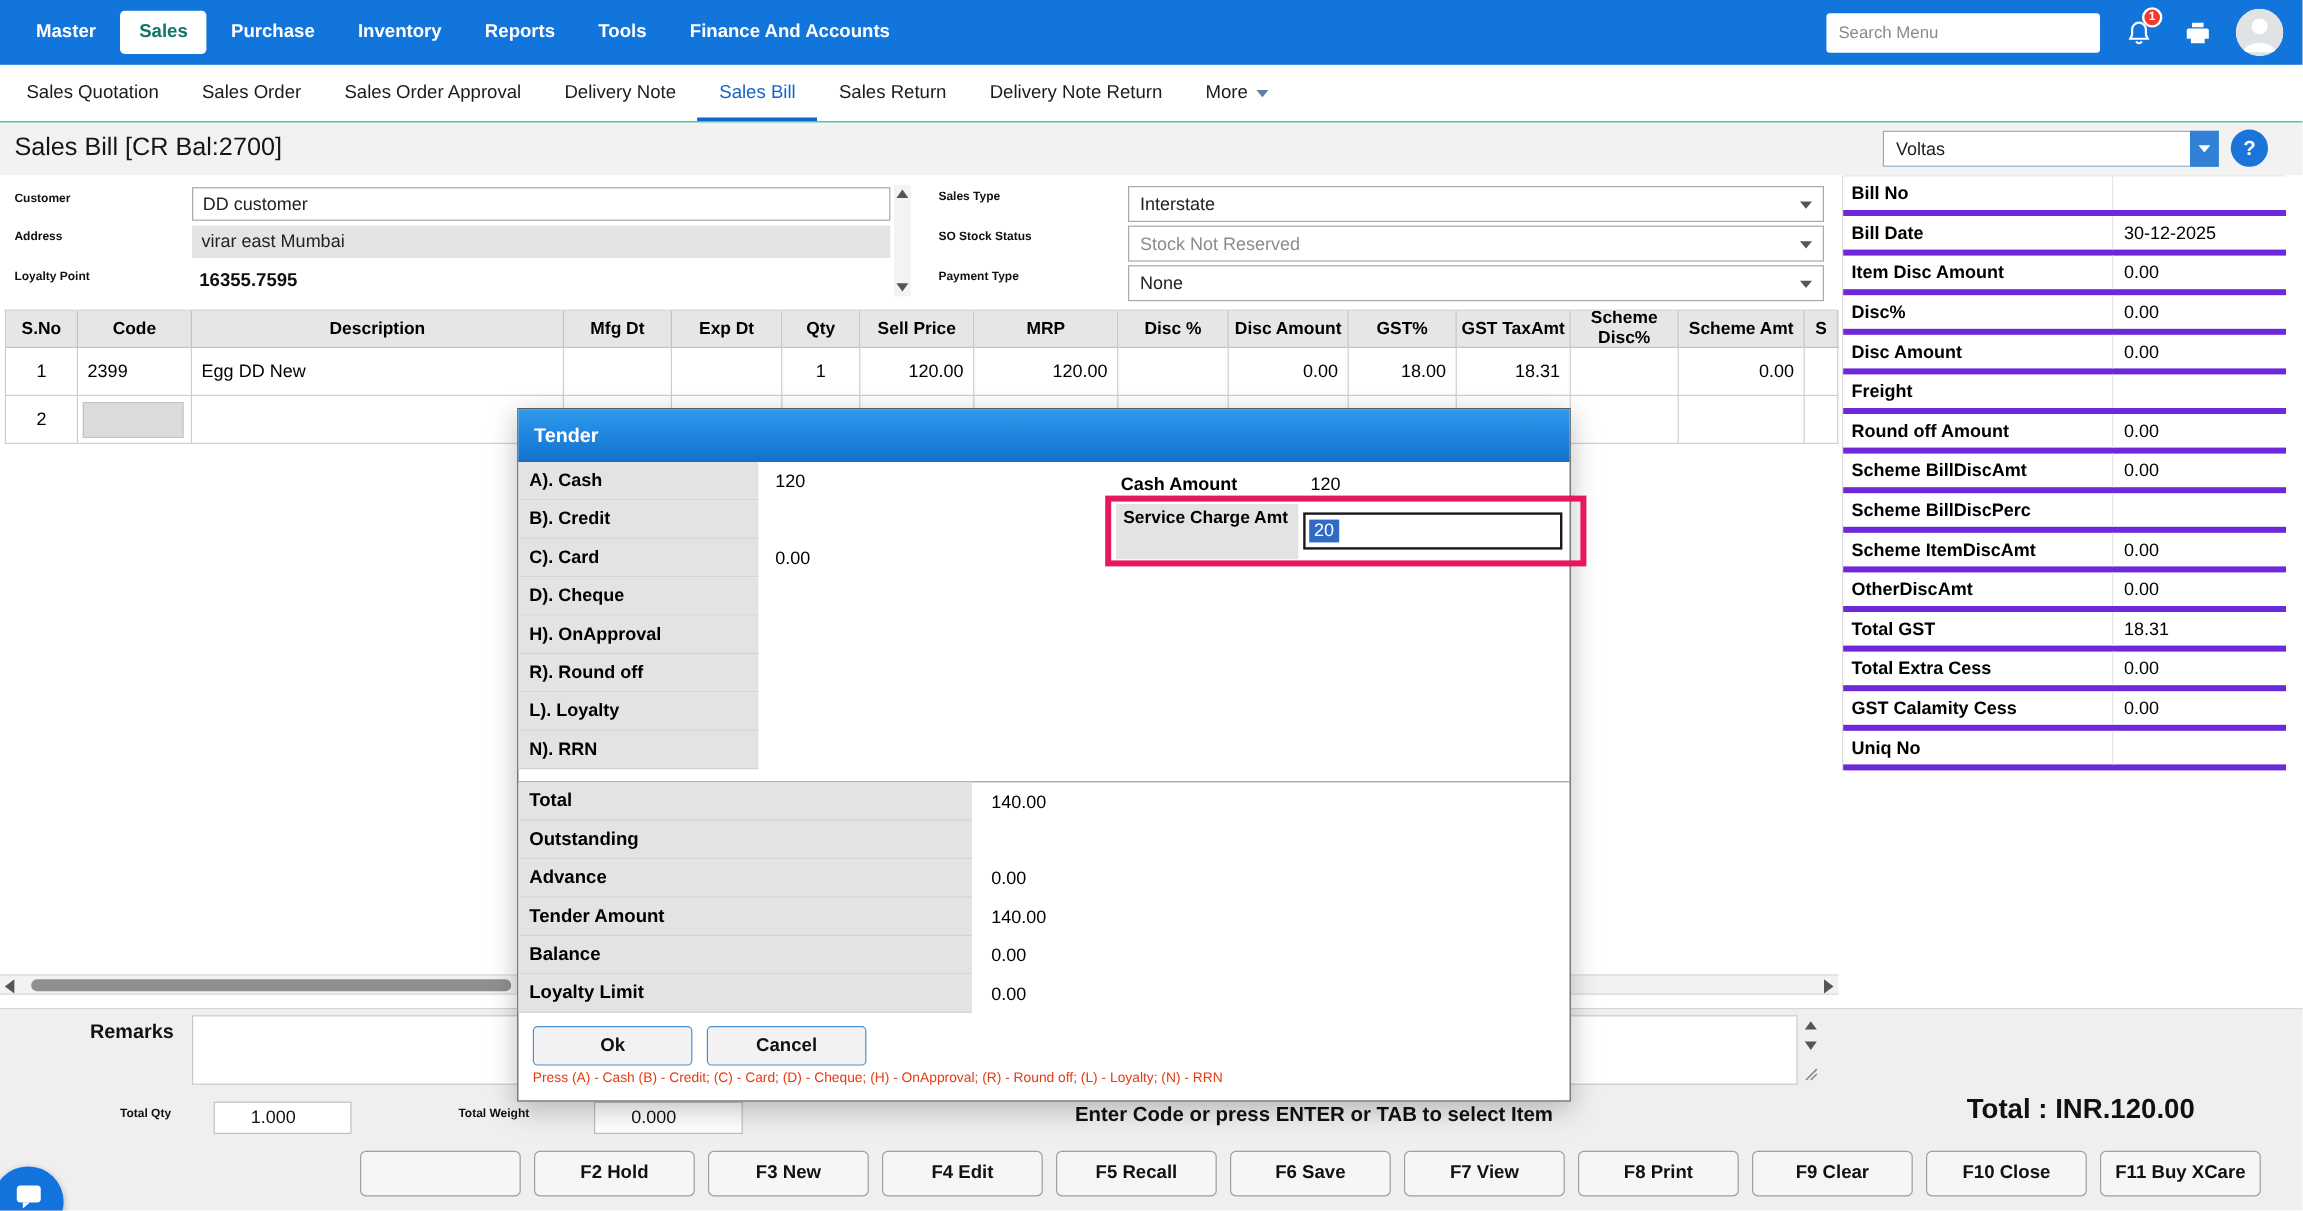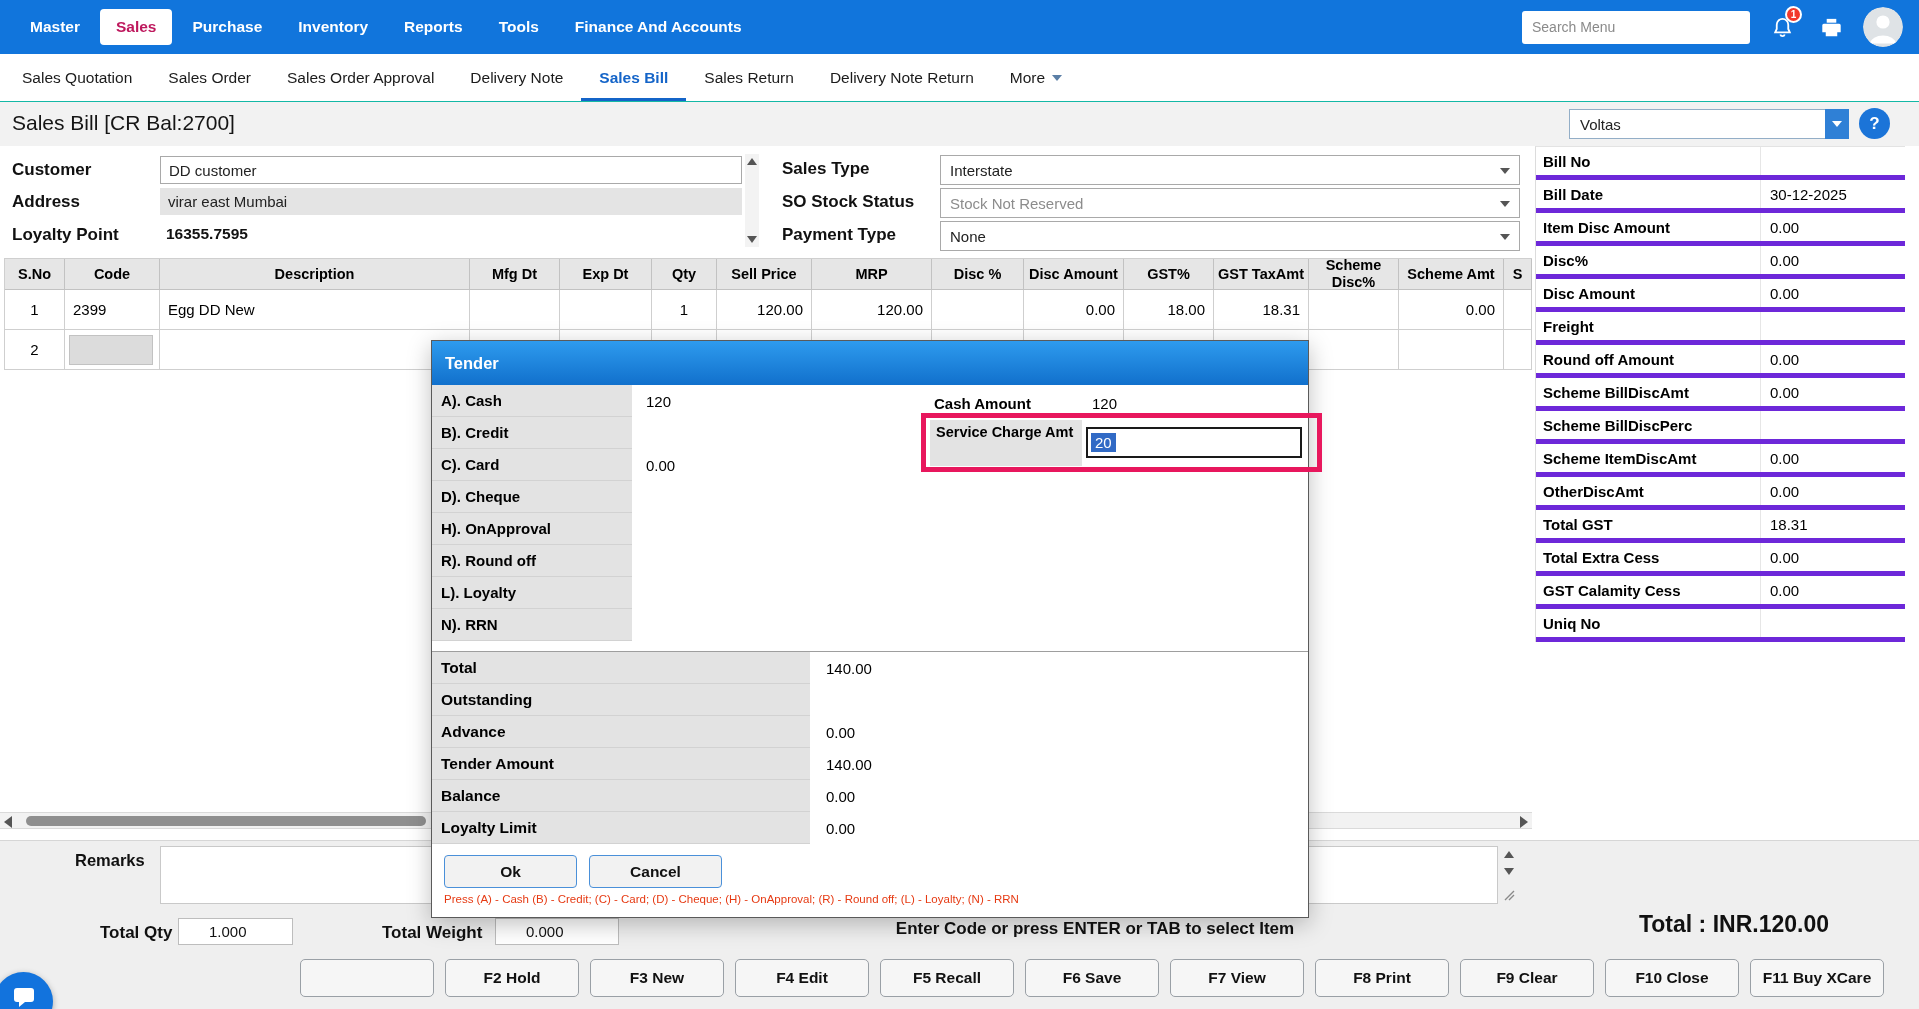--- a/index.html
+++ b/index.html
@@ -3,45 +3,45 @@
 <meta charset="utf-8">
 <style>
   *{margin:0;padding:0;box-sizing:border-box}
   body{font-family:"Liberation Sans",sans-serif;background:#fff;width:1919px;height:1009px;overflow:hidden}
   #app{position:relative;width:1919px;height:1009px;overflow:hidden;background:#fff}
 
   
   .topnav{position:absolute;top:0;left:0;right:0;height:54px;background:#1175dc;display:flex;align-items:center;padding:0 14px;z-index:30}
   .menu{display:flex;align-items:center;gap:4px}
   .mitem{color:#fff;font-weight:bold;font-size:15.5px;padding:9px 16px;white-space:nowrap;cursor:pointer}
-  .mitem.active{background:#fff;color:#be185d;border-radius:4px}
+  .mitem.active{background:#fff;color:#0f766e;border-radius:4px}
   .nav-right{margin-left:auto;display:flex;align-items:center;gap:15px;padding-right:2px}
   .searchbox{width:228px;height:33px;border:none;border-radius:3px;padding:0 10px;font-size:14px;color:#333;outline:none;font-family:inherit}
   .searchbox::placeholder{color:#8a8a8a}
   .iconbtn{position:relative;width:34px;height:34px;display:flex;align-items:center;justify-content:center;cursor:pointer}
   .badge{position:absolute;top:-4px;right:-3px;min-width:17px;height:17px;border-radius:9px;background:#f2392c;border:2px solid #fff;color:#fff;font-size:10px;font-weight:bold;display:flex;align-items:center;justify-content:center;padding:0 2px}
   .avatar{width:40px;height:40px;border-radius:50%;overflow:hidden;cursor:pointer}
 
   
   .subnav{position:absolute;top:54px;left:0;right:0;height:48px;background:#fff;border-bottom:1px solid #14b8a6;display:flex;align-items:stretch;padding-left:4px;z-index:29}
   .snitem{display:flex;align-items:center;padding:0 18px;font-size:15.5px;color:#1b1b1b;cursor:pointer;white-space:nowrap}
-  .snitem.active{color:#1464c8;font-weight:bold;box-shadow:inset 0 -3px 0 #1464c8}
+  .snitem.active{color:#1464c8;font-weight:normal;box-shadow:inset 0 -3px 0 #1464c8}
   .caret-down{width:0;height:0;border-left:5px solid transparent;border-right:5px solid transparent;border-top:6px solid #5b7fa6;margin-left:7px}
 
   
   .titlebar{position:absolute;top:102px;left:0;right:0;height:44px;background:#f2f2f2;z-index:28}
   .page-title{font-size:21px;font-weight:normal;color:#151515;position:absolute;left:12px;top:9px}
   .company-combo{position:absolute;right:70px;top:7px;width:280px;height:30px;background:#fff;border:1px solid #93aec7;font-size:15px;color:#222;display:flex;align-items:center;padding-left:10px;cursor:pointer}
   .combo-btn{position:absolute;right:-1px;top:-1px;width:24px;height:30px;background:#2f80d6;display:flex;align-items:center;justify-content:center}
   .tri-w{width:0;height:0;border-left:5px solid transparent;border-right:5px solid transparent;border-top:6px solid #fff}
   .help-btn{position:absolute;right:29px;top:6px;width:31px;height:31px;border-radius:50%;background:#1b74d8;color:#fff;font-weight:bold;font-size:17px;display:flex;align-items:center;justify-content:center;cursor:pointer}
 
   
   .main{position:absolute;top:146px;left:0;right:0;bottom:0;background:#fff}
-  .field-label{position:absolute;font-size:17px;font-weight:bold;color:#111;white-space:nowrap}
+  .field-label{position:absolute;font-size:10px;font-weight:bold;color:#111;white-space:nowrap}
   .text-input{position:absolute;height:28px;border:1px solid #a9a9a9;background:#fff;font-size:15px;color:#222;padding:0 8px;font-family:inherit}
   .filled-box{position:absolute;height:27px;background:#e4e4e4;font-size:15px;color:#222;display:flex;align-items:center;padding:0 8px}
   .bold-val{position:absolute;font-size:15.5px;font-weight:bold;color:#111}
 
   .vscroll{position:absolute;left:745px;top:8px;width:14px;height:93px;background:#f3f3f3}
   .tri-up-s{width:0;height:0;border-left:5px solid transparent;border-right:5px solid transparent;border-bottom:7px solid #555;position:absolute;left:2px;top:4px;cursor:pointer}
   .tri-dn-s{width:0;height:0;border-left:5px solid transparent;border-right:5px solid transparent;border-top:7px solid #555;position:absolute;left:2px;bottom:4px;cursor:pointer}
 
   .select{position:absolute;height:30px;border:1px solid #a9a9a9;background:#fff;font-size:15px;color:#222;display:flex;align-items:center;padding:0 26px 0 9px;cursor:pointer}
   .select .sel-arrow{position:absolute;right:9px;top:12px;width:0;height:0;border-left:5px solid transparent;border-right:5px solid transparent;border-top:6px solid #555}

